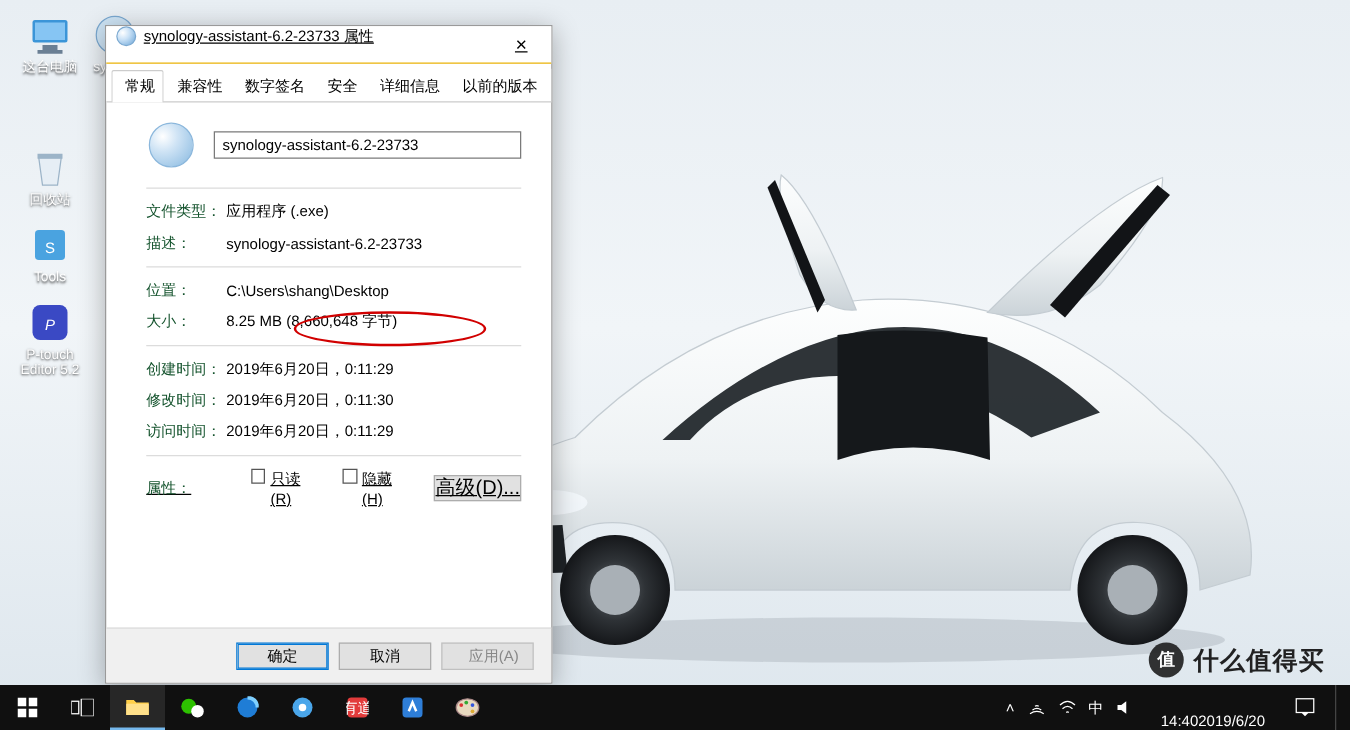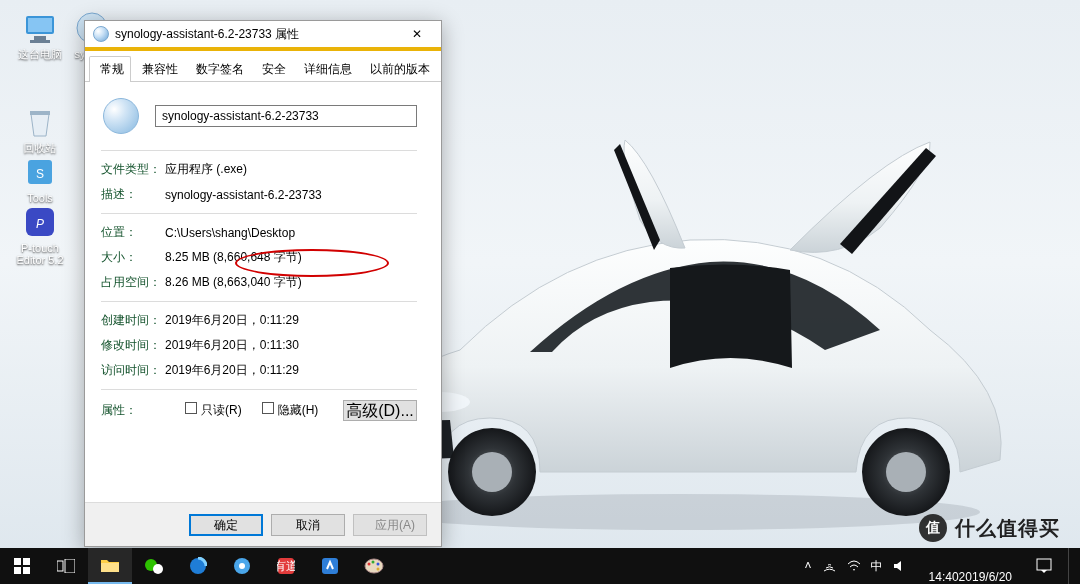--- a/index.html
+++ b/index.html
@@ -3,43 +3,43 @@
 <meta charset="utf-8">
 <style>
   * { box-sizing: border-box; margin: 0; padding: 0; font-family: "Microsoft YaHei", "Segoe UI", sans-serif; font-size: 12px; }
   body { width: 1080px; height: 584px; overflow: hidden; position: relative; background: linear-gradient(180deg, #E8EEF3 0%, #F1F5F8 45%, #DDE6ED 100%); }
   
   .car {
     position: absolute; right: 60px; bottom: 44px; width: 700px; height: 420px; pointer-events: none;
   }
   .car svg { width: 100%; height: 100%; }
   
-  .desktop-icons { position: absolute; top: 10px; left: 10px; display: flex; flex-direction: column; gap: 0; }
+  .desktop-icons { position: absolute; top: 10px; left: 10px; display: flex; flex-direction: column; gap: 12px; }
   .dicon { width: 60px; display: flex; flex-direction: column; align-items: center; gap: 2px; cursor: pointer; }
   .dicon .glyph { width: 36px; height: 36px; display: flex; align-items: center; justify-content: center; }
   .dicon span { color: #fff; text-shadow: 0 1px 2px rgba(0,0,0,.8); font-size: 11px; text-align: center; line-height: 1.1; white-space: pre-wrap; }
   
   .dialog { position: absolute; left: 84px; top: 20px; width: 358px; height: 527px; background: #fff; border: 1px solid #9a9a9a; box-shadow: 0 4px 20px rgba(0,0,0,.3); display: flex; flex-direction: column; }
-  .titlebar { height: 30px; display: flex; align-items: center; padding: 0 2px 0 8px; background: #fff; border-bottom: 4px solid #eab308; }
+  .titlebar { height: 30px; display: flex; align-items: flex-start; padding: 0 2px 0 8px; background: #fff; border-bottom: 1px solid #eab308; text-decoration: underline; }
   .titlebar .ticon { width: 16px; height: 16px; margin-right: 6px; border-radius: 50%; background: radial-gradient(circle at 30% 30%, #fff 0%, #c9e1f6 40%, #6aa4d6 100%); border: 1px solid #7aa8d0; }
   .titlebar .ttitle { flex: 1; font-size: 12px; }
   .titlebar .close { width: 44px; height: 30px; display:flex; align-items:center; justify-content:center; cursor:pointer; }
   .tabs { display: flex; border-bottom: 1px solid #ccc; background: #fff; margin-top: 4px; padding-left: 4px; gap: 0; }
   .tab { padding: 4px 6px 4px 10px; border: 1px solid transparent; border-bottom: none; font-size: 12px; cursor: pointer; position: relative; top: 1px; }
   .tab.active { border-color: #ccc; background: #fff; border-top-left-radius: 2px; border-top-right-radius: 2px; }
-  .tabbody { flex: 1; padding: 14px 24px 14px 16px; }
+  .tabbody { flex: 1; padding: 14px 24px 14px 32px; }
   .row { display: flex; align-items: center; margin-bottom: 8px; }
   .row .lab { width: 64px; color: #14532d; font-size: 12px; flex-shrink: 0; }
   .row .val { font-size: 12px; color: #000; }
   .filename-row { display:flex; align-items:center; gap:14px; margin-bottom:14px;}
   .filename-row .bigicon { width: 40px; height: 40px; display:flex; align-items:center; justify-content:center; }
   .filename-row .bigicon .iconcircle { width: 36px; height:36px; border-radius:50%; background: radial-gradient(circle at 30% 30%, #fff 0%, #d0e4f5 35%, #86b8e0 100%); border:1px solid #8bb7dc; position: relative; }
   .filename-input { flex:1; height: 22px; border: 1px solid #7a7a7a; padding: 2px 6px; font-size: 12px; }
   .sep { border: none; border-top: 1px solid #dcdcdc; margin: 10px 0 10px 0; }
-  .attr-row { display:flex; align-items:center; gap: 20px; }
+  .attr-row { display:flex; align-items:center; gap: 20px; text-decoration: underline; }
   .chkwrap { display:flex; align-items:flex-start; gap:4px; cursor:pointer;}
   .chkwrap .box { width:12px; height:12px; border:1px solid #555; background:#fff; }
   .advbtn { margin-left:auto; width:74px; height:21px; border:1px solid #adadad; background:#e1e1e1; font-size:16px; cursor:pointer; text-align:center; line-height:19px;}
   .buttons { height: 44px; border-top: 1px solid #dcdcdc; display:flex; justify-content:flex-end; align-items:center; gap:8px; padding-right:14px; background:#f0f0f0;}
   .btn { width: 74px; height: 22px; border:1px solid #adadad; background:#e1e1e1; font-size:12px; cursor:pointer; text-align:center; line-height:20px;}
   .btn.primary{ border-color:#0078d7; background:#e1e1e1; box-shadow: inset 0 0 0 1px #0078d7;}
   .btn.disabled{ color:#888; cursor:default; border-color:#c0c0c0;padding-left:10px;}
   .circle-highlight { position:absolute; left:150px; top:228px; width:154px; height:28px; border:2px solid #d10000; border-radius:50%; pointer-events:none;}
   
   .taskbar { position:absolute; left:0; bottom:0; width:100%; height:36px; background:#101010; display:flex; align-items:center; color:#fff; }
@@ -181,24 +181,20 @@
       </div>
     <hr class="sep">
     <div class="row">
         <div class="lab">位置：</div>
         <div class="val">C:\Users\shang\Desktop</div>
       </div>
     <div class="row">
         <div class="lab">大小：</div>
         <div class="val">8.25 MB (8,660,648 字节)</div>
       </div>
-    <div class="row">
-        <div class="lab">占用空间：</div>
-        <div class="val">8.26 MB (8,663,040 字节)</div>
-      </div>
     <hr class="sep">
     <div class="row">
         <div class="lab">创建时间：</div>
         <div class="val">2019年6月20日，0:11:29</div>
       </div>
     <div class="row">
         <div class="lab">修改时间：</div>
         <div class="val">2019年6月20日，0:11:30</div>
       </div>
     <div class="row">

